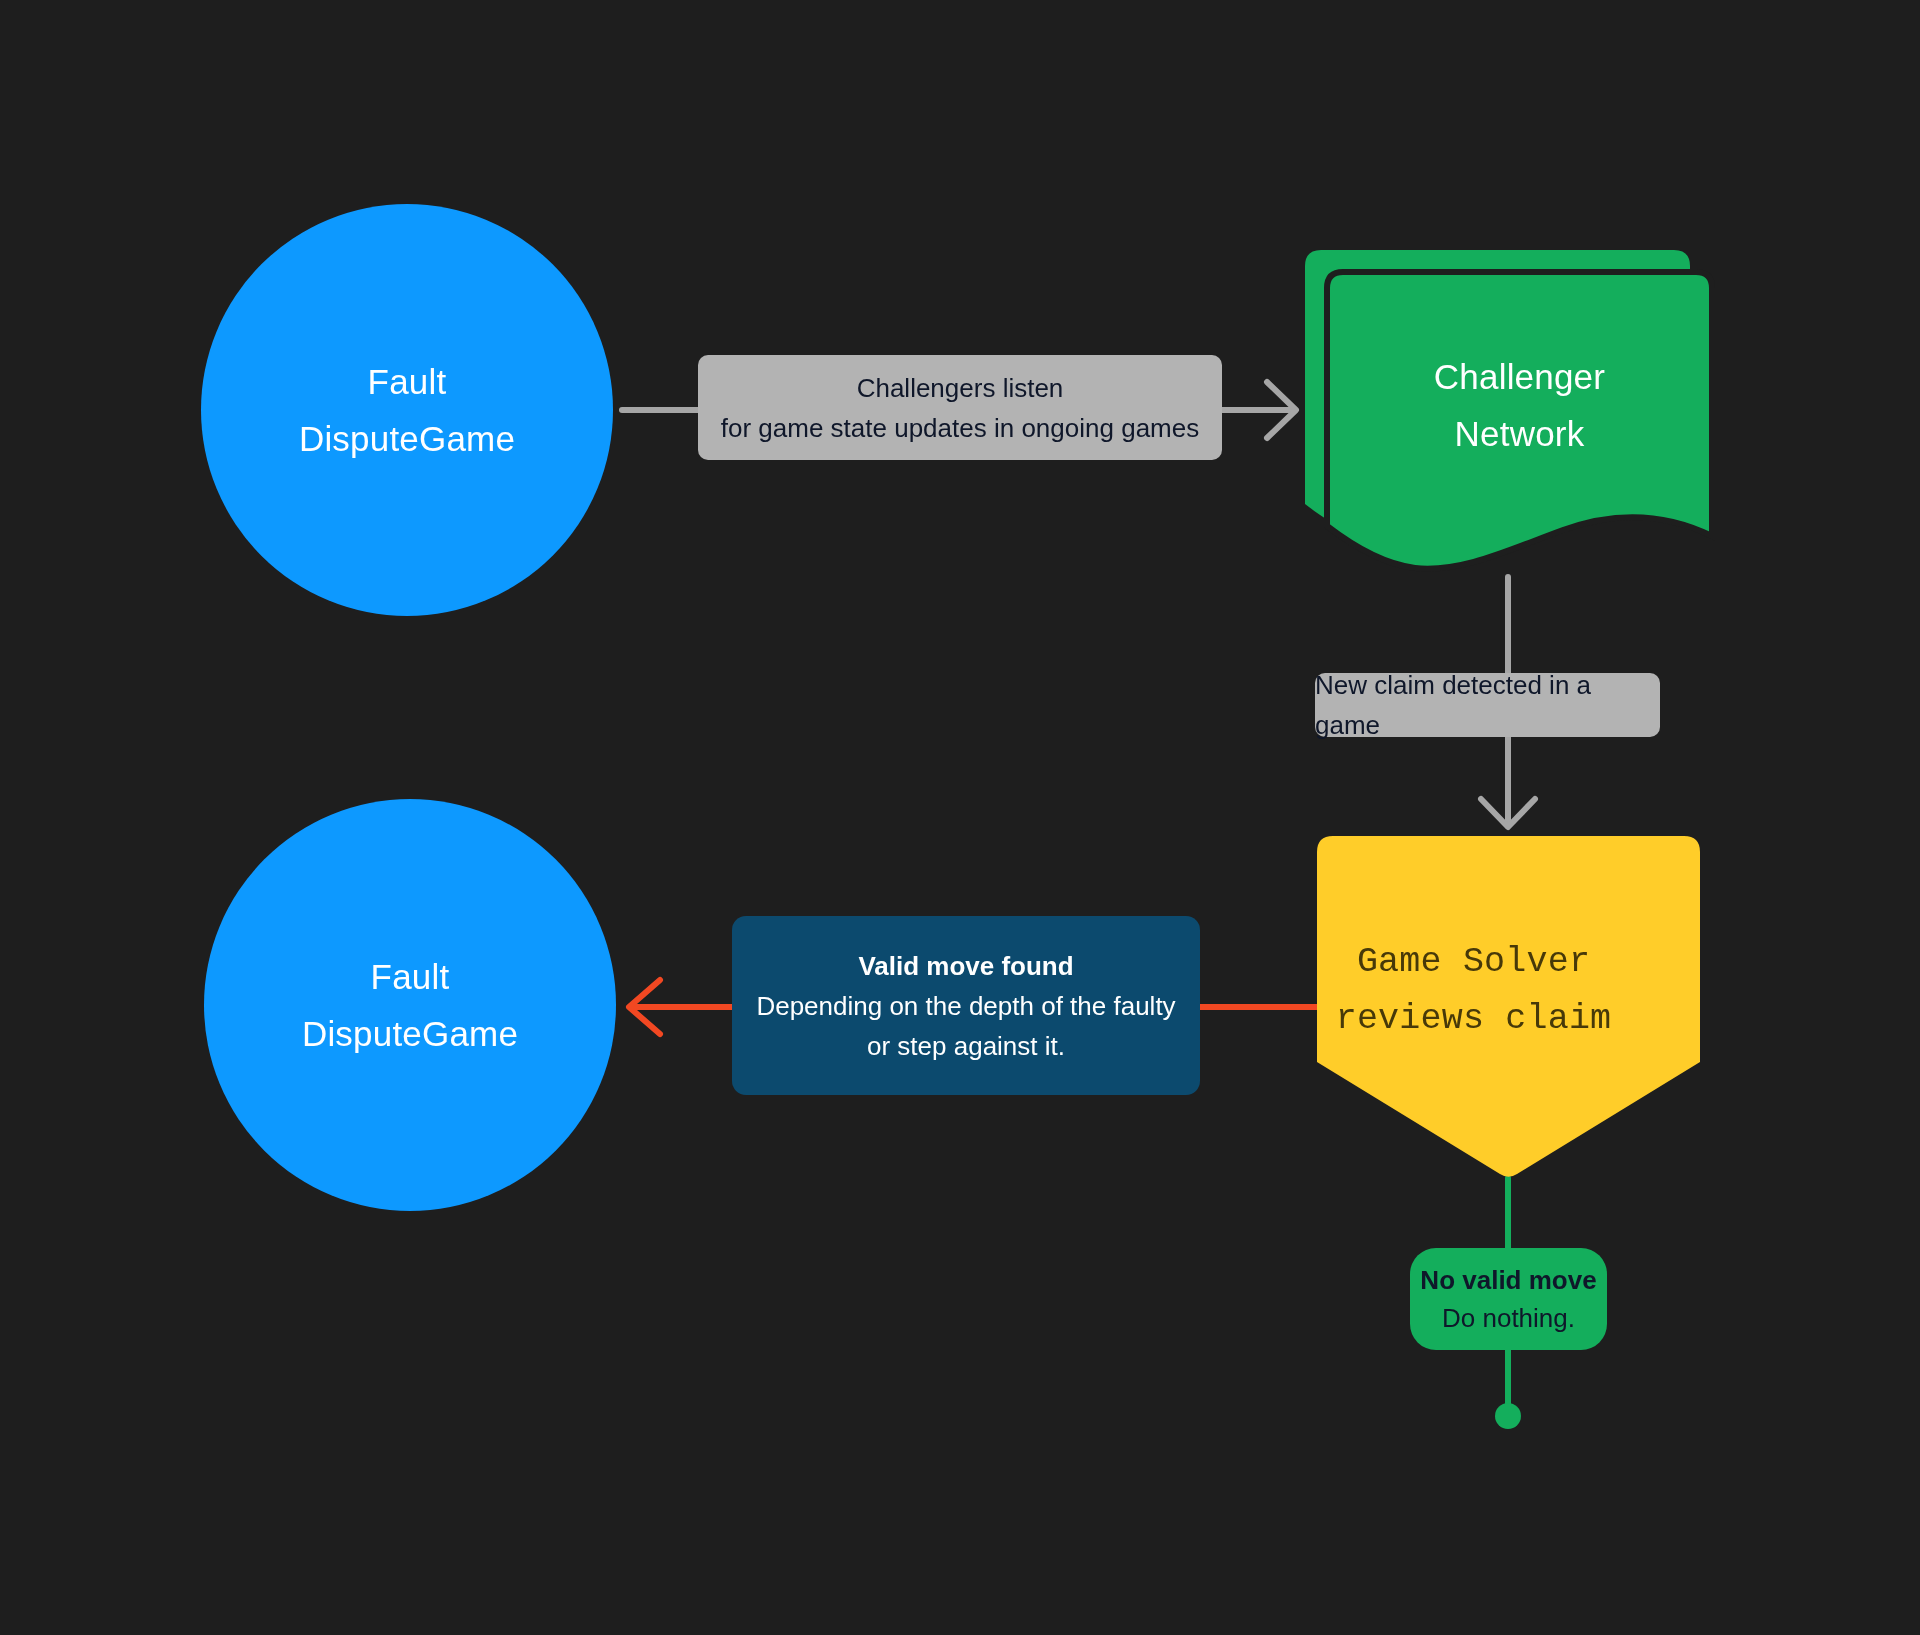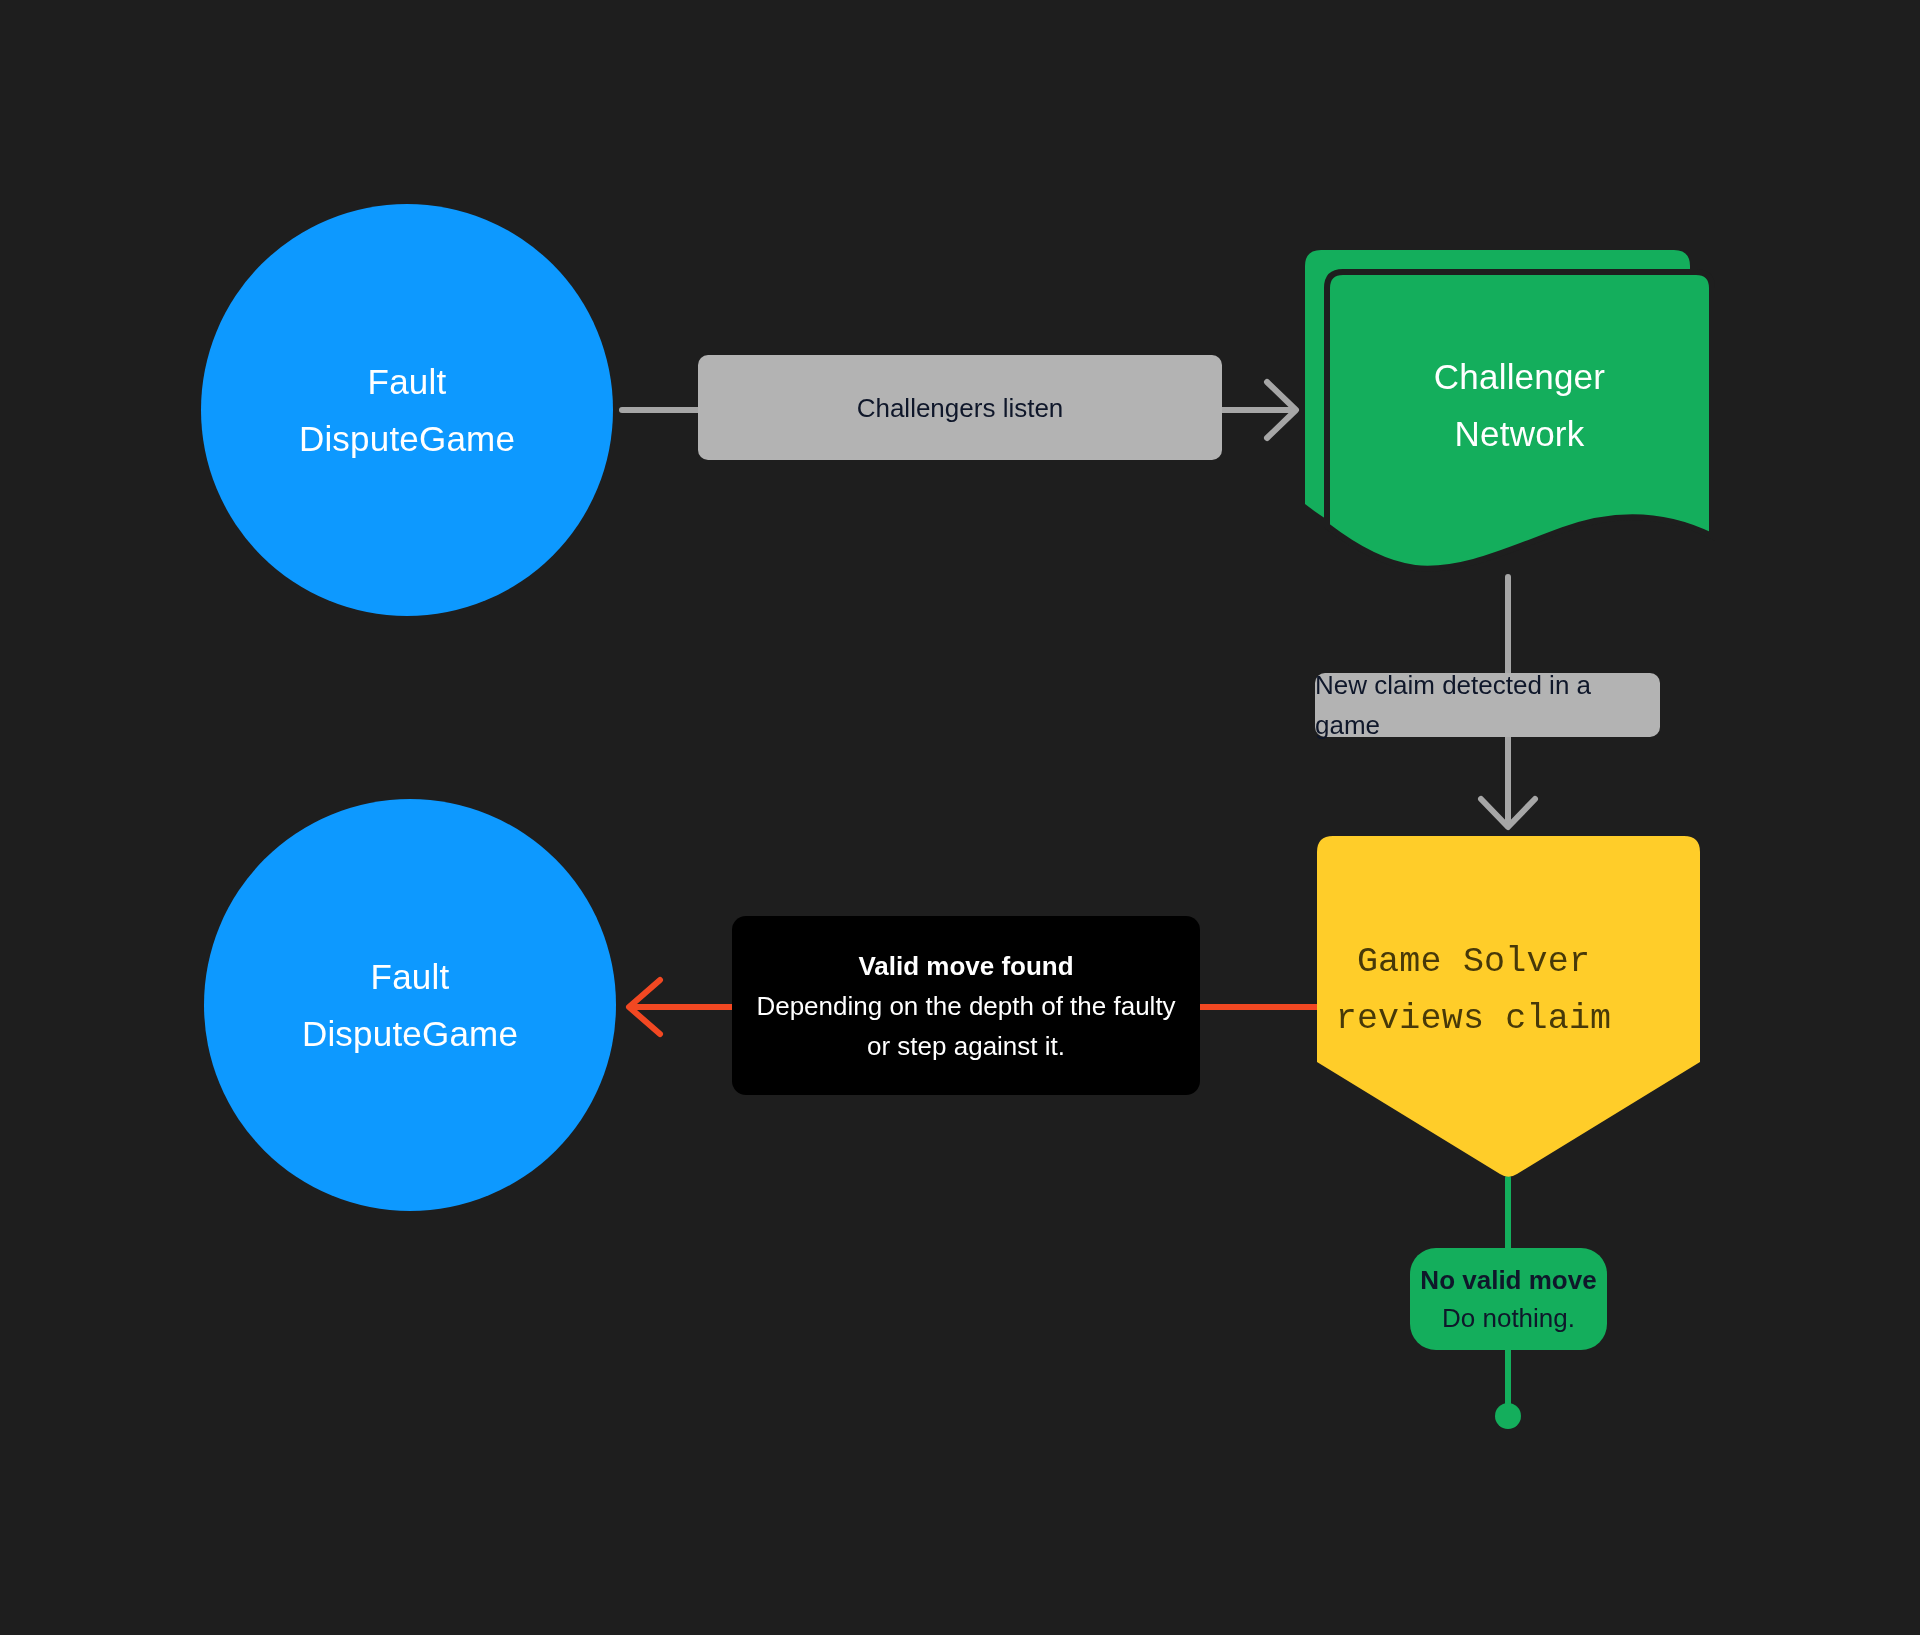--- a/index.html
+++ b/index.html
@@ -41,21 +41,21 @@
   }
   .gray-label {
     background: #B3B3B3;
     border-radius: 10px;
     color: #0f172a;
     font-size: 26px;
     line-height: 40px;
     font-weight: 400;
   }
   .red-box {
-    background: #000000;
+    background: #0c4a6e;
     border-radius: 14px;
     color: #FFFFFF;
     font-size: 26px;
     line-height: 40px;
     font-weight: 400;
   }
   .green-box {
     background: #14AE5C;
     border-radius: 26px;
     color: #0f172a;
@@ -122,20 +122,21 @@
     <span>reviews claim</span>
   </div>
 
   <div class="txt node-text" style="left:204px; top:799px; width:412px; height:412px;">
     <span>Fault</span>
     <span>DisputeGame</span>
   </div>
 
   <div class="txt gray-label" style="left:698px; top:355px; width:524px; height:105px;">
     <span>Challengers listen</span>
+    <span>for game state updates in ongoing games</span>
   </div>
 
   <div class="txt gray-label" style="left:1315px; top:673px; width:345px; height:64px;">
     <span>New claim detected in a game</span>
   </div>
 
   <div class="txt red-box" style="left:732px; top:916px; width:468px; height:179px;">
     <span class="bold-line">Valid move found</span>
     <span>Depending on the depth of the faulty</span>
     <span>or step against it.</span>

